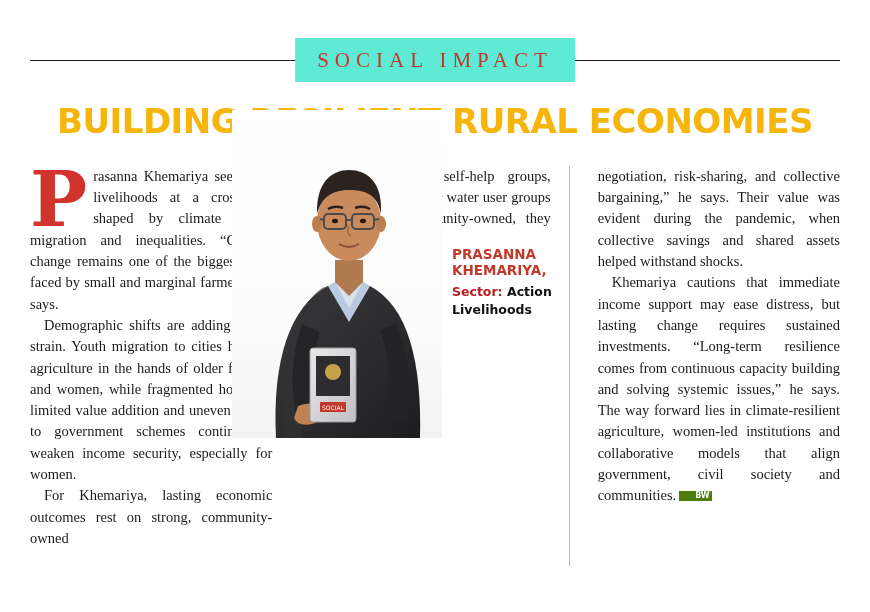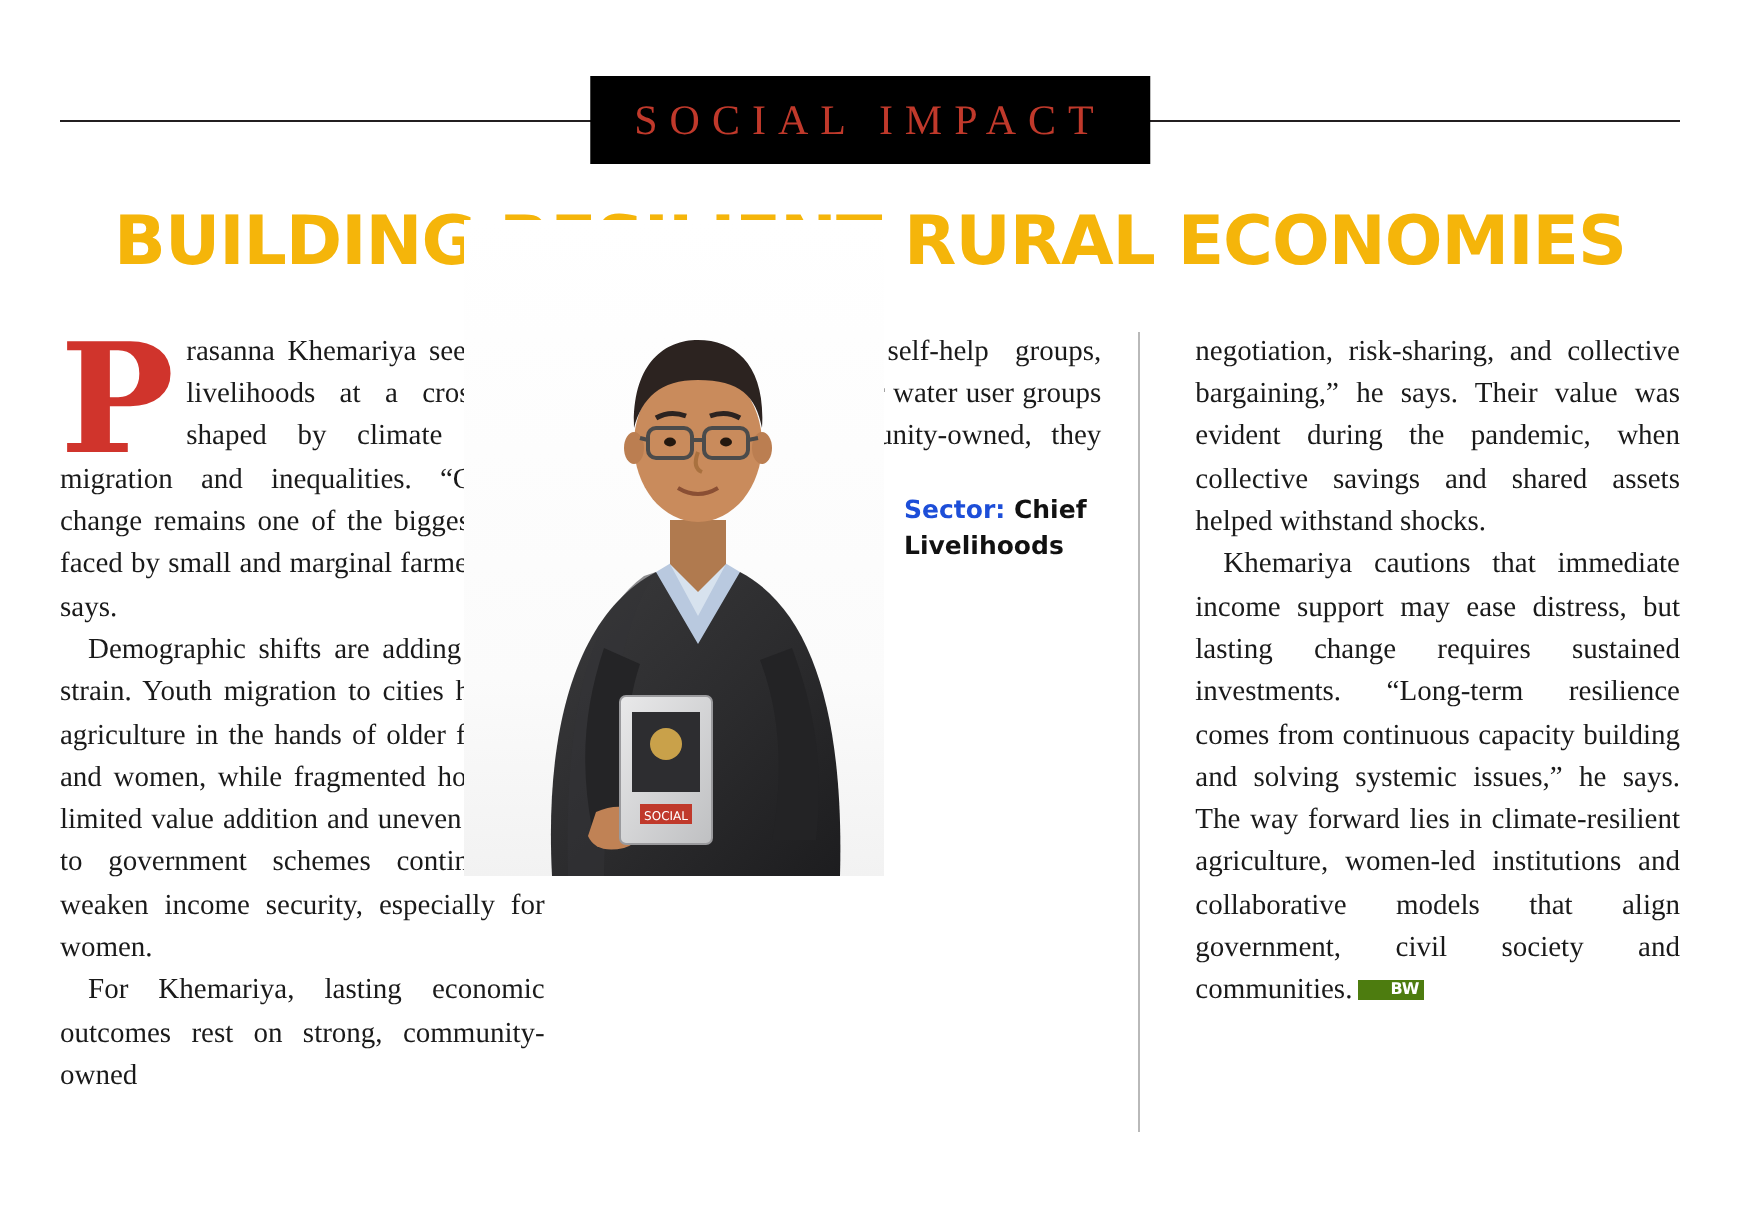--- a/index.html
+++ b/index.html
@@ -34,21 +34,21 @@
     height: 1px;
     background: #231f20;
     width: 100%;
     left: 0;
   }
   .kicker {
     position: absolute;
     left: 50%;
     top: 0;
     transform: translateX(-50%);
-    background: #000000;
+    background: #5eead4;
     padding: 0 22px;
     font-family: "Liberation Serif", serif;
     font-size: 21px;
     letter-spacing: 6px;
     color: #c0392b;
     font-weight: 400;
     line-height: 44px;
     white-space: nowrap;
   }
 
@@ -140,21 +140,21 @@
   .caption .role {
     font-weight: bold;
     color: #111;
     margin-bottom: 4px;
   }
   .caption .sector-line {
     font-weight: bold;
     color: #111;
   }
   .caption .sector-label {
-    color: #1d4ed8;
+    color: #b91c1c;
     font-weight: bold;
   }
   .bwmark {
     display: inline-block;
     background: #4d7c0f;
     color: #fff;
     font-family: "DejaVu Sans", sans-serif;
     font-size: 8px;
     font-weight: bold;
     padding: 1px 2px;
@@ -256,19 +256,20 @@
         <circle cx="101" cy="262" r="8" fill="#c9a14a"></circle>
         <rect x="88" y="292" width="26" height="10" fill="#c0392b"></rect>
         <text x="101" y="300" font-family="DejaVu Sans, sans-serif" font-size="6" fill="#ffffff" text-anchor="middle">SOCIAL</text>
       </g>
 
       <path d="M164 214 C176 246 180 276 176 310 L154 310 C160 276 158 246 148 220 Z" fill="#232325"></path>
     </svg>
   </div>
 
   <div class="caption">
+    <div class="name">PRASANNA KHEMARIYA,</div>
     <div class="sector-line">
       <span class="sector-label">Sector:</span>
-      <span>Chief Livelihoods</span>
+      <span>Action Livelihoods</span>
     </div>
   </div>
 
 </div>
 
 </body></html>

